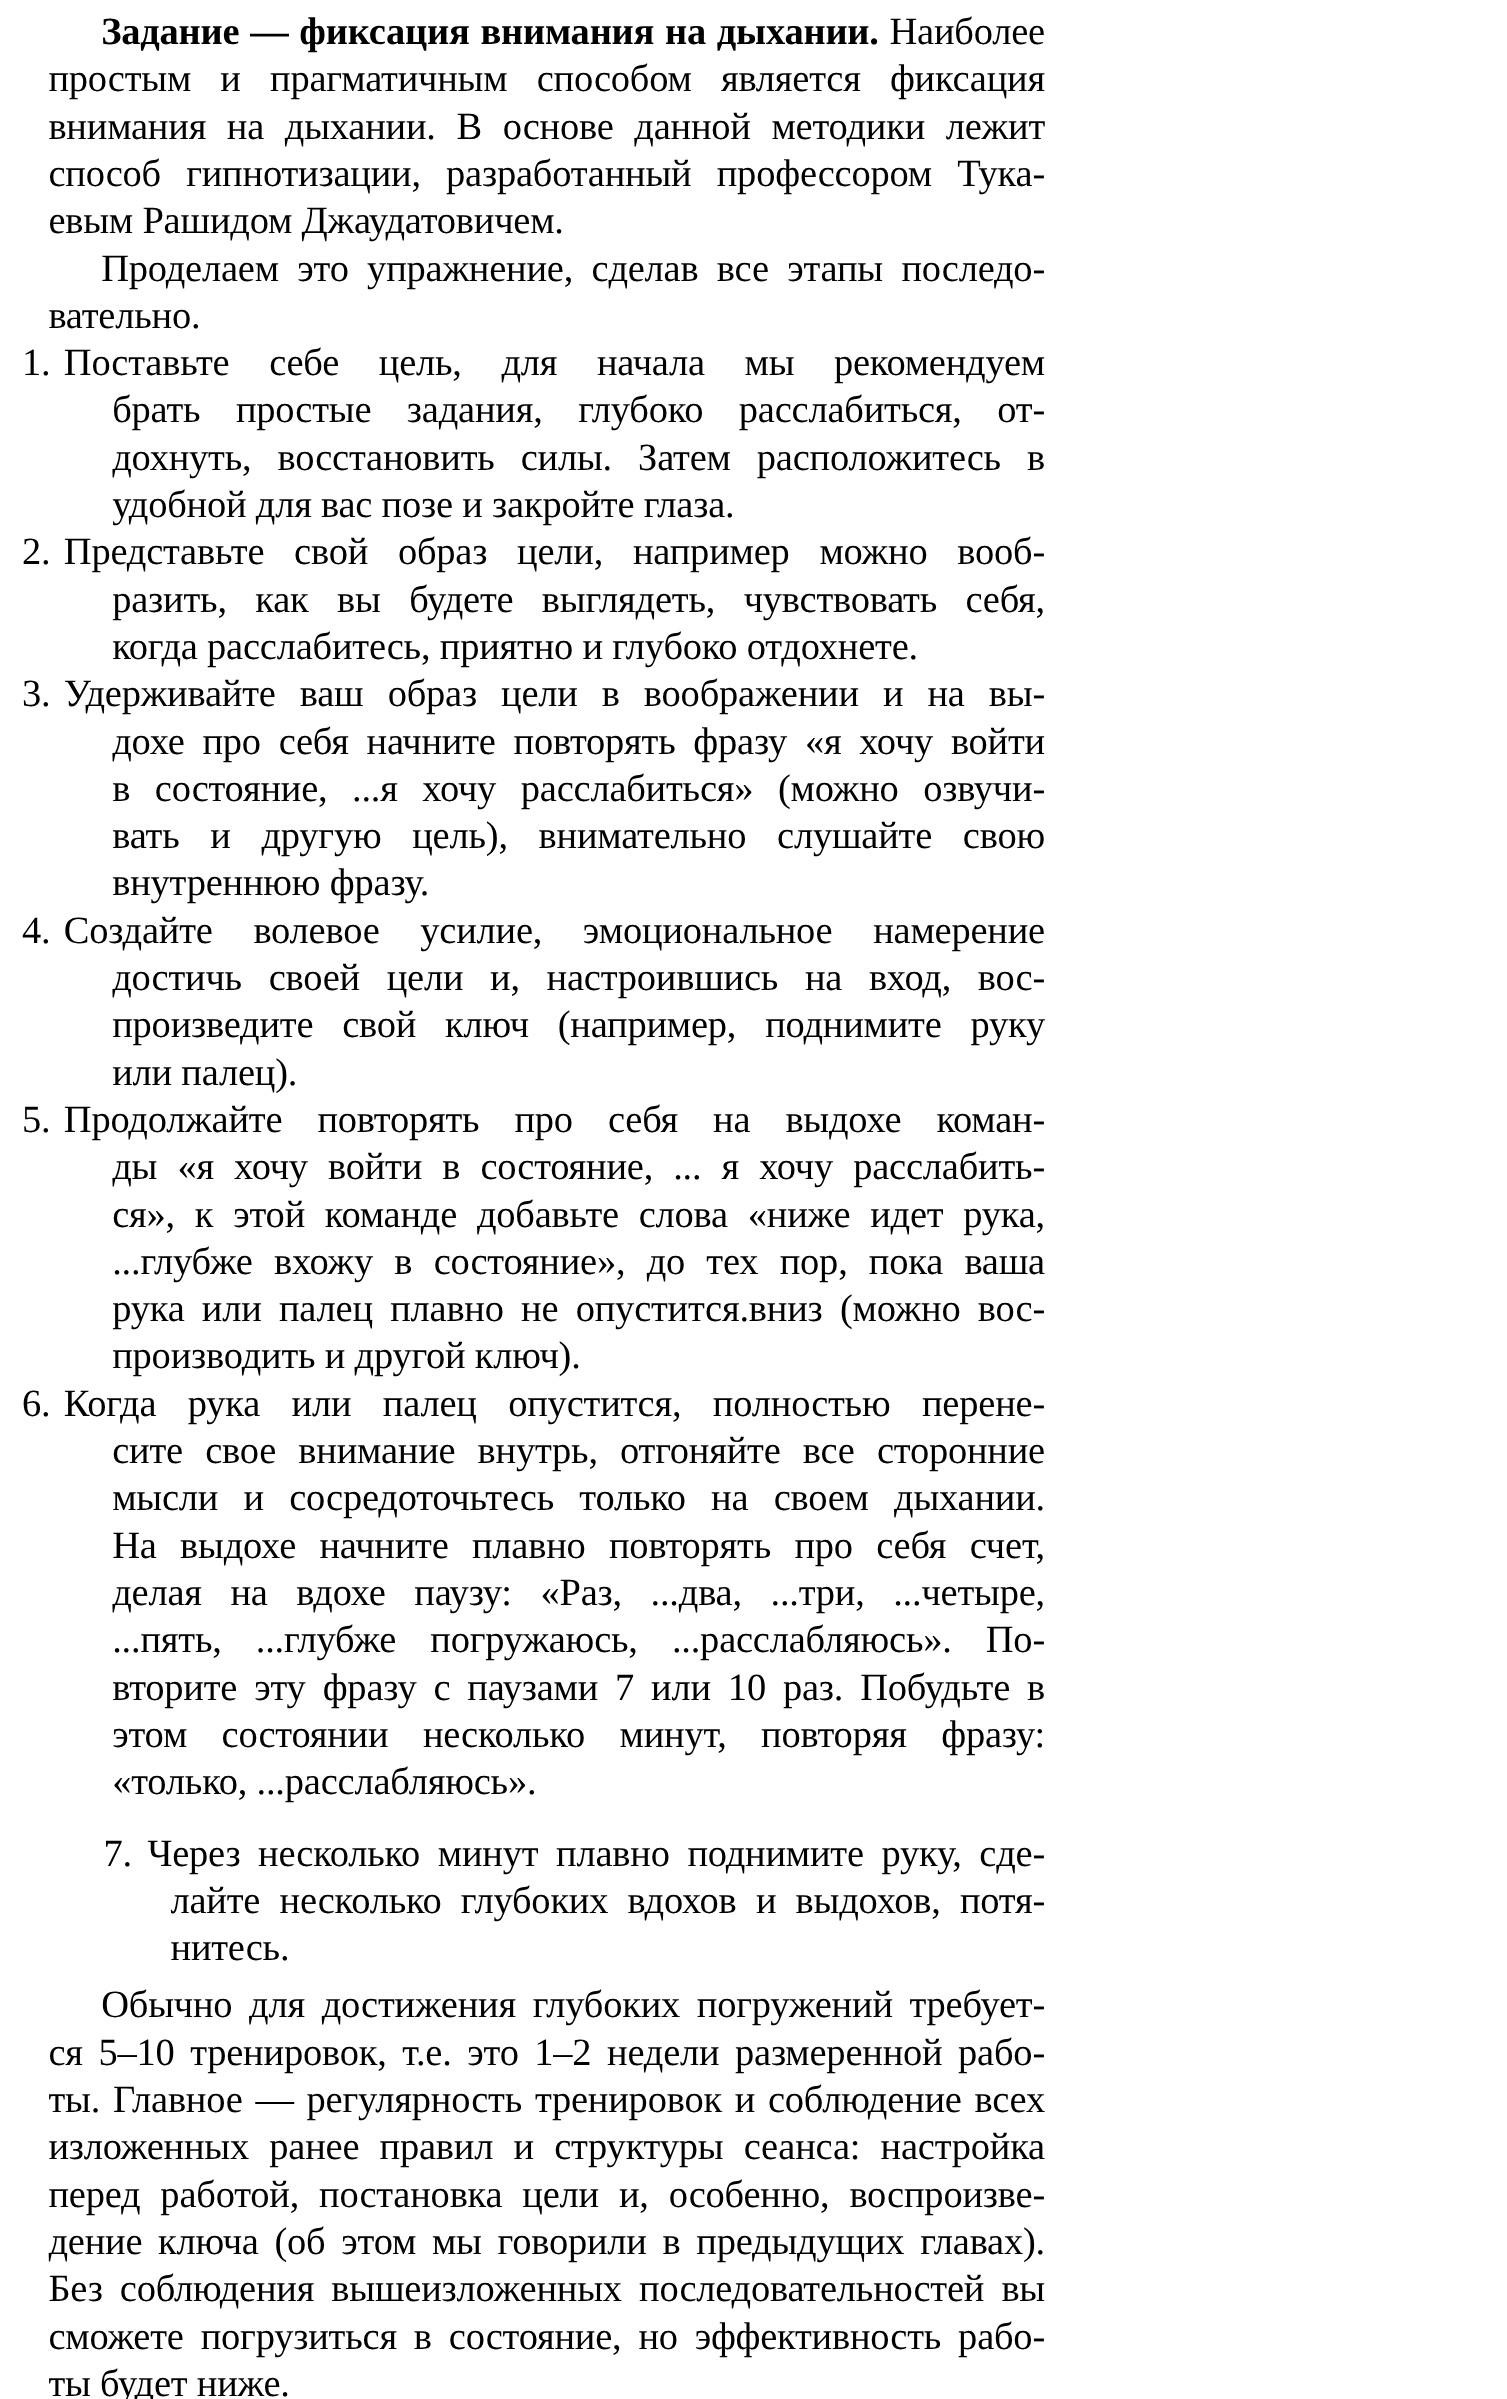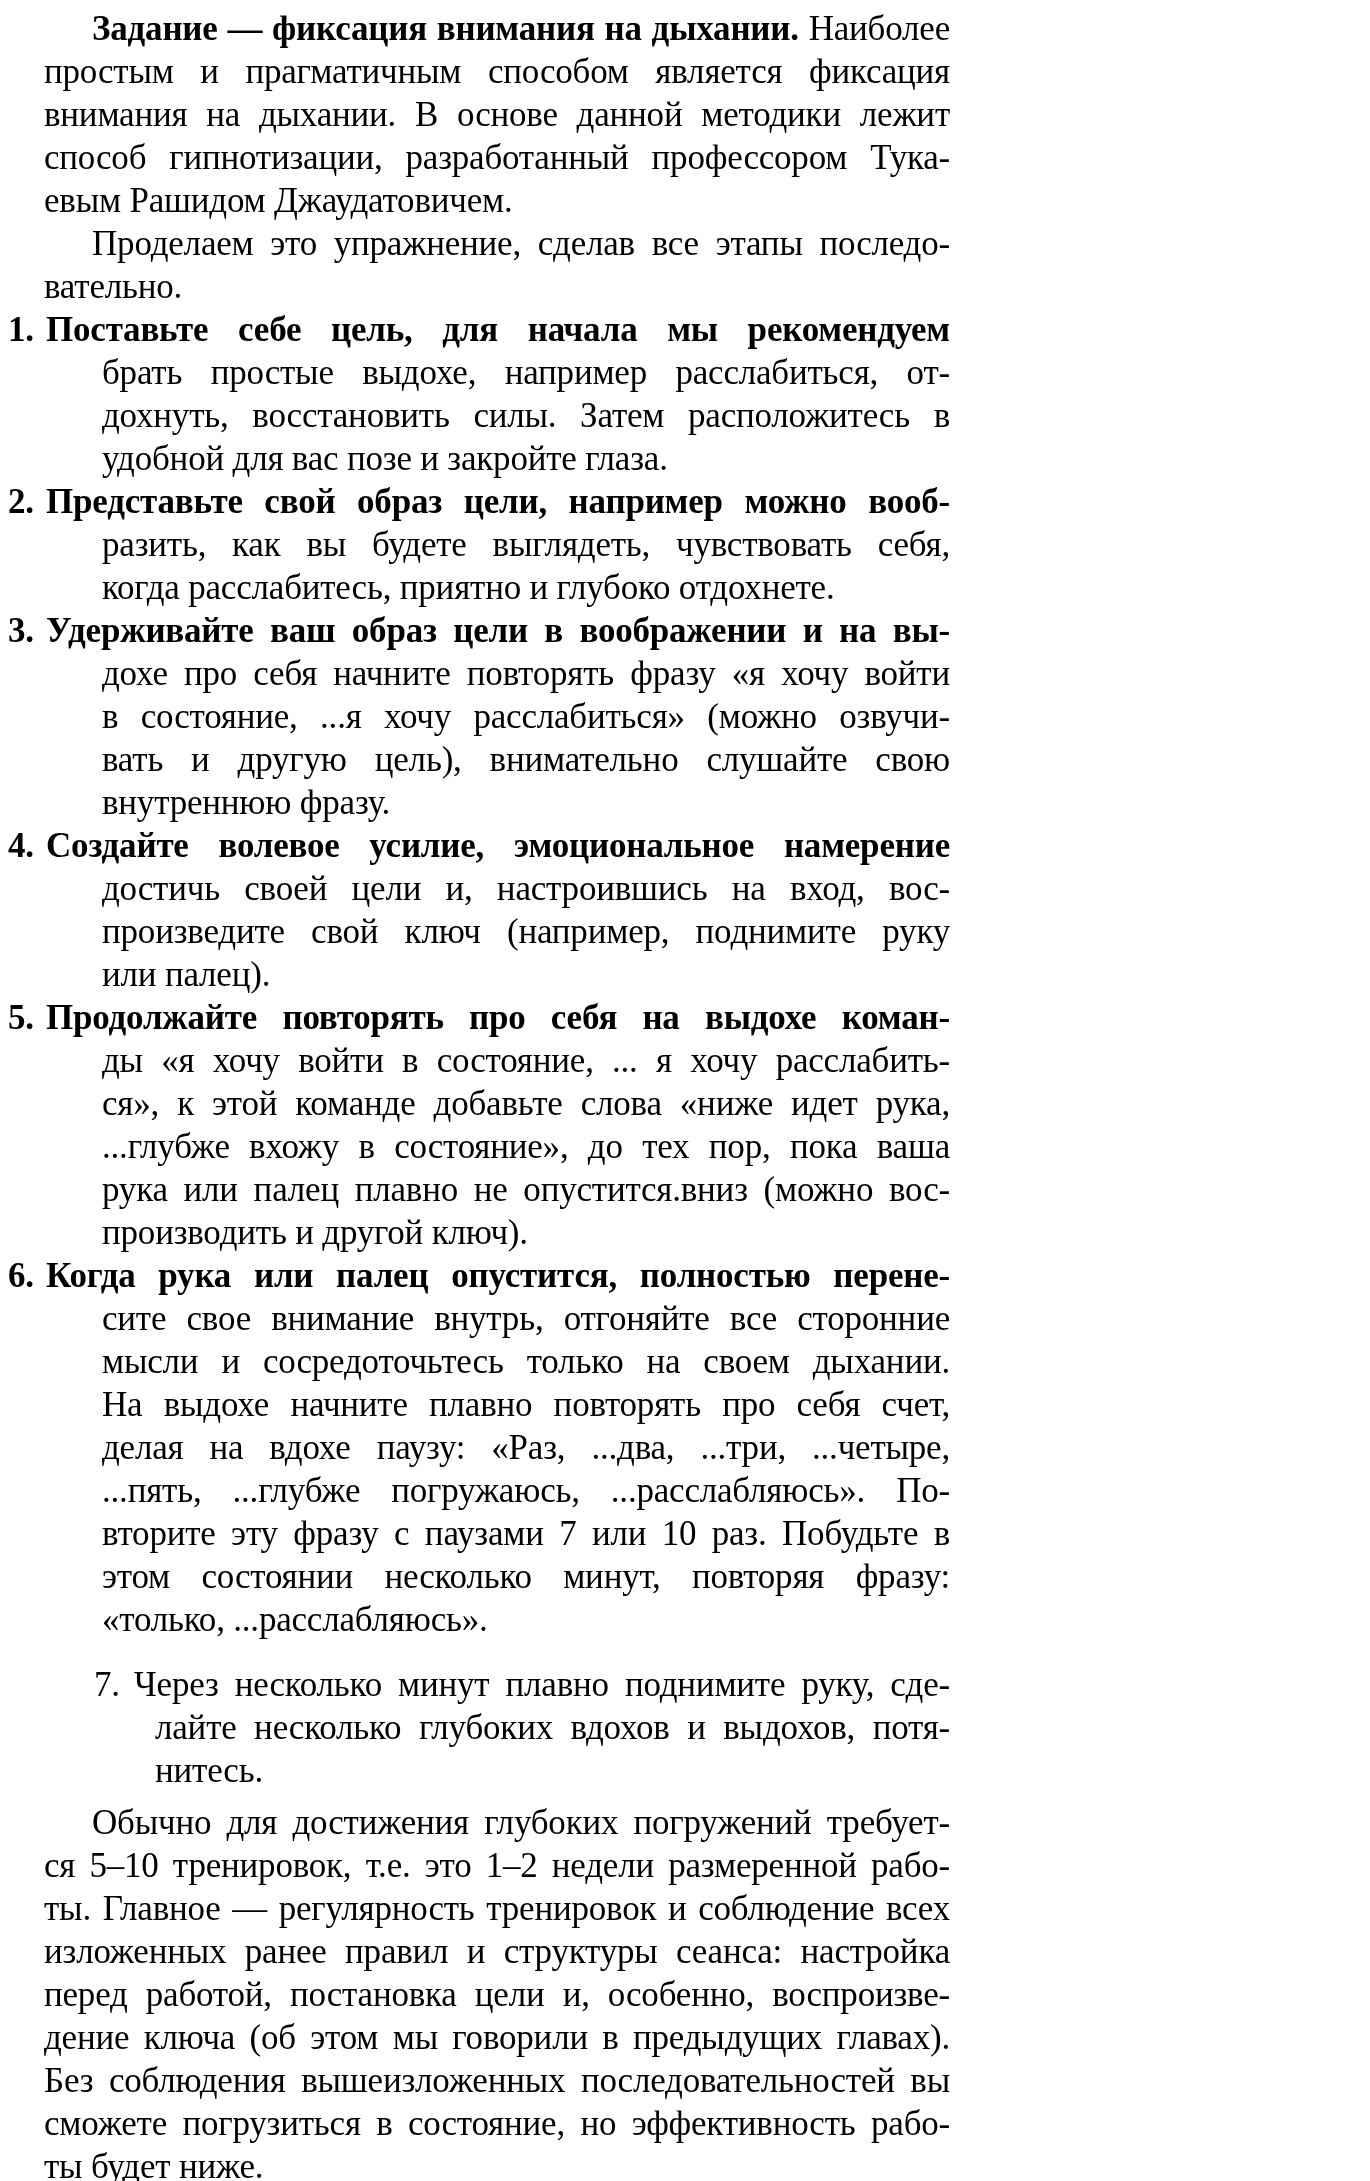--- a/index.html
+++ b/index.html
@@ -24,21 +24,21 @@
     text-align:justify;
     text-align-last:justify;
     white-space:normal;
   }
   .ln.last { text-align-last:left; }
   
   .p .ln { margin-left:44px; }
   .p .ln.first { text-indent:48px; }
   
   .it .ln { margin-left:102px; }
-  .it .ln.first { margin-left:8px; text-indent:0;font-weight:bold; }
+  .it .ln.first { margin-left:20px; text-indent:0; }
   .it .mk { display:inline-block; width:38px; }
   
   .it7 .ln { margin-left:116px; }
   .it7 .ln.first { margin-left:55px; text-indent:0; }
   .it7 .mk { display:inline-block; width:40px; }
   .b { font-weight:bold; }
   .gap-lg { margin-top:22px;padding-left:39px; }
   .gap-sm { margin-top:9px; }
 </style>
 </head>
@@ -52,21 +52,21 @@
         <div class="ln"><span>внимания на дыхании. В основе данной методики лежит</span></div>
         <div class="ln"><span>способ гипнотизации, разработанный профессором Тука-</span></div>
         <div class="ln last"><span>евым Рашидом Джаудатовичем.</span></div>
       </div>
       <div class="blk p">
         <div class="ln first"><span>Проделаем это упражнение, сделав все этапы последо-</span></div>
         <div class="ln last"><span>вательно.</span></div>
       </div>
       <div class="blk it">
         <div class="ln first"><span class="mk">1.</span><span>Поставьте себе цель, для начала мы рекомендуем</span></div>
-        <div class="ln"><span>брать простые выдохе, например расслабиться, от-</span></div>
+        <div class="ln"><span>брать простые задания, глубоко расслабиться, от-</span></div>
         <div class="ln"><span>дохнуть, восстановить силы. Затем расположитесь в</span></div>
         <div class="ln last"><span>удобной для вас позе и закройте глаза.</span></div>
       </div>
       <div class="blk it">
         <div class="ln first"><span class="mk">2.</span><span>Представьте свой образ цели, например можно вооб-</span></div>
         <div class="ln"><span>разить, как вы будете выглядеть, чувствовать себя,</span></div>
         <div class="ln last"><span>когда расслабитесь, приятно и глубоко отдохнете.</span></div>
       </div>
       <div class="blk it">
         <div class="ln first"><span class="mk">3.</span><span>Удерживайте ваш образ цели в воображении и на вы-</span></div>

